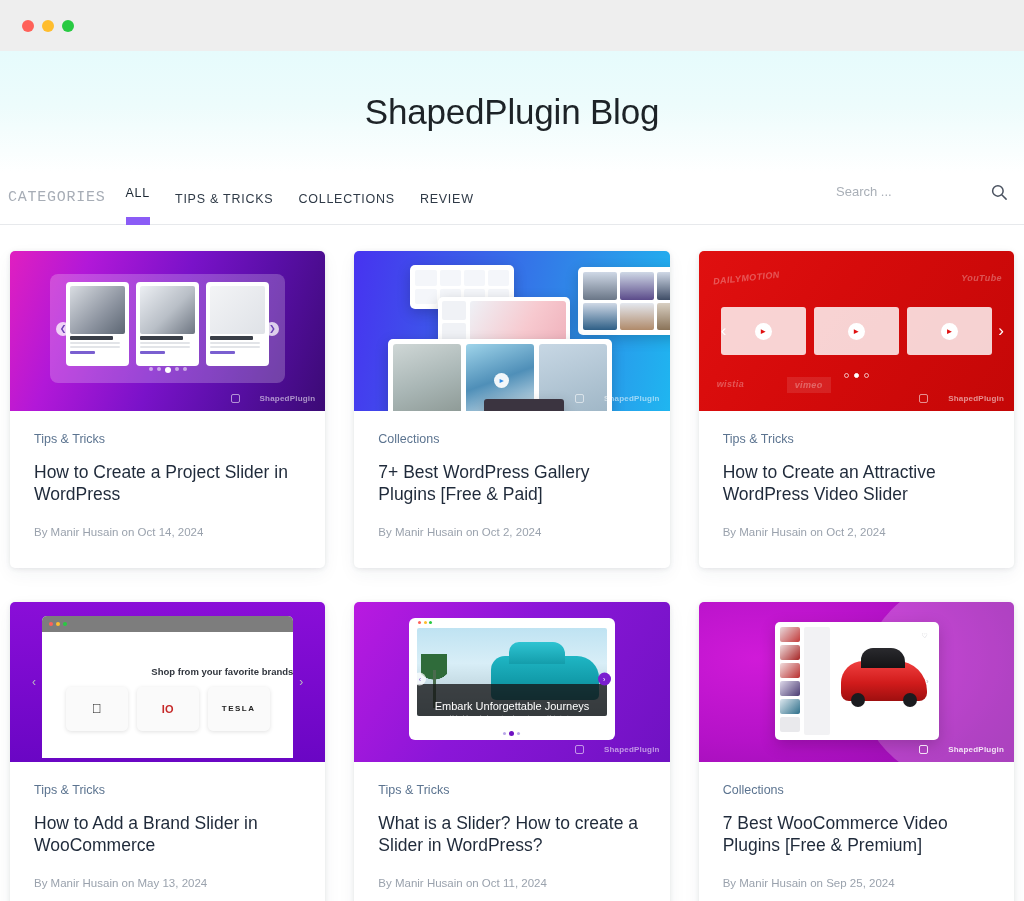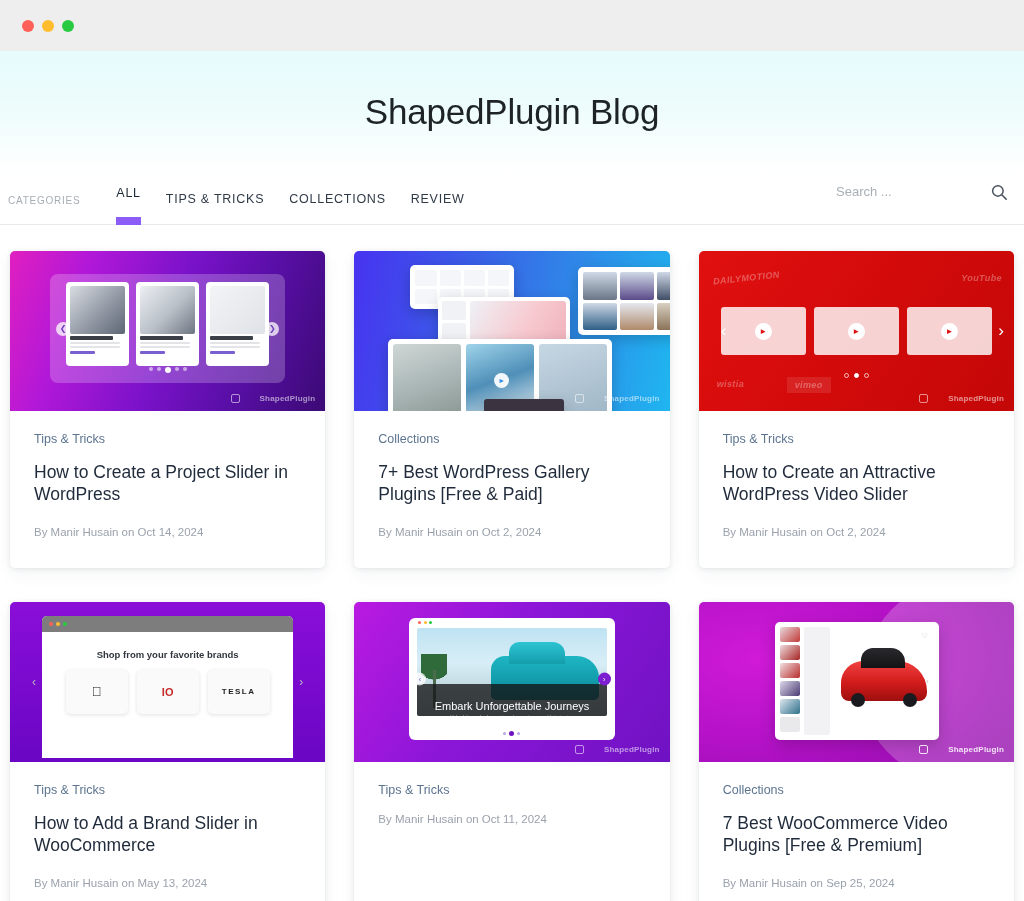--- a/index.html
+++ b/index.html
@@ -47,26 +47,27 @@
     height: 52px;
     padding: 0 8px 0 8px;
     display: flex;
     align-items: center;
     border-bottom: 1px solid #e7e9ec;
     position: relative;
     background: #fff;
   }
   .nav-left { display: flex; align-items: flex-end; height: 100%; }
   .nav-label {
-    font-size: 10px;
+    font-size: 15px;
     letter-spacing: 0.75px;
     color: #a7adb6;
     text-transform: uppercase;
     padding-bottom: 18px;
-    margin-right: 36px;
+    margin-right: 20px;
+    font-family: Liberation Mono, monospace;
   }
   .nav-item {
     font-size: 12.5px;
     letter-spacing: 0.75px;
     color: #2f3a47;
     text-transform: uppercase;
     padding: 0 0 17px 0;
     margin-right: 25px;
     cursor: pointer;
     border-bottom: 2px solid transparent;
@@ -236,21 +237,21 @@
   .t3 .brand { position:absolute; color:rgba(255,255,255,0.30); font-size:9px; font-weight:bold; font-style:italic; letter-spacing:0.4px; }
   .t3 .pdots { position:absolute; left:0;right:0; top:122px; display:flex; justify-content:center; gap:5px; }
   .t3 .pd { width:5px;height:5px;border-radius:50%;border:1px solid rgba(255,255,255,0.7); }
   .t3 .pd.on { background:#fff; border-color:#fff; }
 
   
   .t4 { background: linear-gradient(180deg,#8a0ed8 0%, #6a06c4 100%); }
   .t4 .win { position:absolute; left:32px; right:32px; top:14px; bottom:4px; background:#fff; border-radius:5px 5px 0 0; overflow:hidden; }
   .t4 .bar { height:16px; background:#7d7d7d; display:flex; align-items:center; gap:3px; padding-left:7px; }
   .t4 .bar i { width:4px;height:4px;border-radius:50%; display:block; }
-  .t4 .cap { text-align:center; font-size:9.5px; font-weight:bold; color:#30353d; margin-top:17px; }
+  .t4 .cap { text-align:right; font-size:9.5px; font-weight:bold; color:#30353d; margin-top:34px; }
   .t4 .brands { display:flex; gap:9px; justify-content:center; margin-top:10px; padding:0 12px; }
   .t4 .bcard { width:62px;height:44px;background:#fafafa;border-radius:5px;box-shadow:0 1px 4px rgba(0,0,0,0.12);
                display:flex;align-items:center;justify-content:center;font-size:13px;color:#111; }
   .t4 .ar { position:absolute;top:50%;transform:translateY(-50%);color:#b9b9c2;font-size:12px;cursor:pointer; }
 
   
   .t5 { background: linear-gradient(125deg,#b91ae0 0%, #8b16d8 45%, #6f12c2 100%); }
   .t5 .win { position:absolute;left:55px;right:55px;top:16px;bottom:22px;background:#fff;border-radius:6px;padding:0 4px; overflow:hidden; }
   .t5 .bar { height:10px; display:flex;align-items:center;gap:2.5px;padding-left:5px; }
   .t5 .bar i { width:3px;height:3px;border-radius:50%;display:block; }
@@ -511,20 +512,21 @@
           <span class="pd"></span>
         </div>
       </div>
       <div class="wm">
         <span class="wm-mark"></span>
         <span>ShapedPlugin</span>
       </div>
     </div>
     <div class="card-body">
       <span class="card-cat">Tips &amp; Tricks</span>
+      <h2 class="card-title">What is a Slider? How to create a Slider in WordPress?</h2>
       <div class="card-meta">By Manir Husain on Oct 11, 2024</div>
     </div>
   </article>
 
   <article class="card">
     <div class="card-thumb t6">
       <div class="blob"></div>
       <div class="win">
         <div class="rail">
           <i></i>

